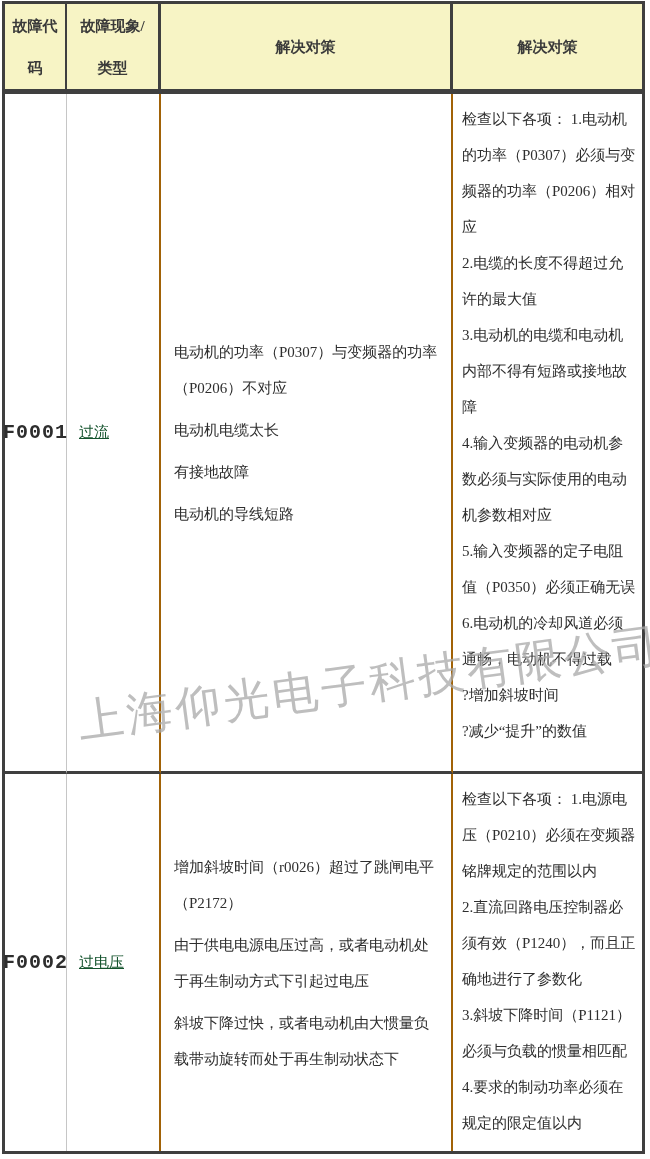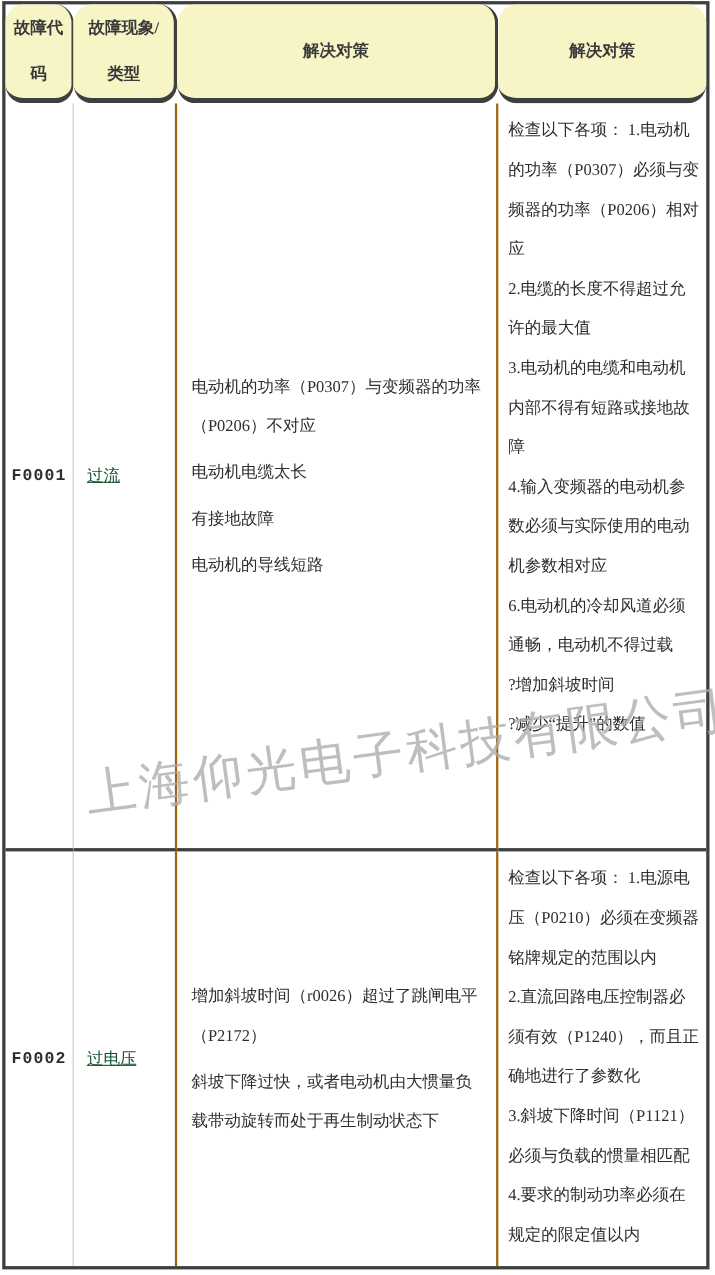--- a/index.html
+++ b/index.html
@@ -24,33 +24,32 @@
   
   .hcell{
     background:#f7f4c5;
     border-bottom:5px solid #3f3f3f;
     display:flex;align-items:center;justify-content:center;
     text-align:center;
     white-space:pre-line;
     line-height:2.8;
     font-weight:600;
     color:#3a3a3a;
-    border-radius:17px;
   }
   .hc1{border-right:2px solid #3f3f3f;}
   .hc2,.hc3{border-right:3px solid #3f3f3f;}
   
   .bc1{border-right:1px solid #c6c6c6;}
   .bc2,.bc3{border-right:2px solid #a16207;}
   .row1{border-bottom:3px solid #3f3f3f;}
   
   .code{
     display:flex;align-items:center;justify-content:center;
     font-family:"Liberation Mono","DejaVu Sans Mono",monospace;
-    font-weight:bold;font-size:15px;letter-spacing:1px;color:#2e2e2e;
+    font-weight:bold;font-size:20px;letter-spacing:1px;color:#2e2e2e;
   }
   .type{
     display:flex;align-items:center;
     padding-left:12px;color:#14532d;text-decoration:underline;
   }
   .cause{
     display:flex;flex-direction:column;justify-content:center;
     padding:0 10px 0 13px;
     line-height:36px;color:#2e2e2e;
     row-gap:6px;
@@ -95,29 +94,31 @@
     <p>电动机的功率（P0307）与变频器的功率（P0206）不对应</p>
     <p>电动机电缆太长</p>
     <p>有接地故障</p>
     <p>电动机的导线短路</p>
   </div>
   <div class="cell solution row1">
     <p>检查以下各项：  1.电动机的功率（P0307）必须与变频器的功率（P0206）相对应</p>
     <p>2.电缆的长度不得超过允许的最大值</p>
     <p>3.电动机的电缆和电动机内部不得有短路或接地故障</p>
     <p>4.输入变频器的电动机参数必须与实际使用的电动机参数相对应</p>
+    <p>5.输入变频器的定子电阻值（P0350）必须正确无误</p>
     <p>6.电动机的冷却风道必须通畅，电动机不得过载</p>
     <p>?增加斜坡时间</p>
     <p>?减少“提升”的数值</p>
   </div>
 
   <div class="cell code bc1">F0002</div>
   <div class="cell type bc2">过电压</div>
   <div class="cell cause bc3">
     <p>增加斜坡时间（r0026）超过了跳闸电平（P2172）</p>
+    <p>由于供电电源电压过高，或者电动机处于再生制动方式下引起过电压</p>
     <p>斜坡下降过快，或者电动机由大惯量负载带动旋转而处于再生制动状态下</p>
   </div>
   <div class="cell solution">
     <p>检查以下各项：  1.电源电压（P0210）必须在变频器铭牌规定的范围以内</p>
     <p>2.直流回路电压控制器必须有效（P1240），而且正确地进行了参数化</p>
     <p>3.斜坡下降时间（P1121）必须与负载的惯量相匹配</p>
     <p>4.要求的制动功率必须在规定的限定值以内</p>
   </div>
 
 </div>

